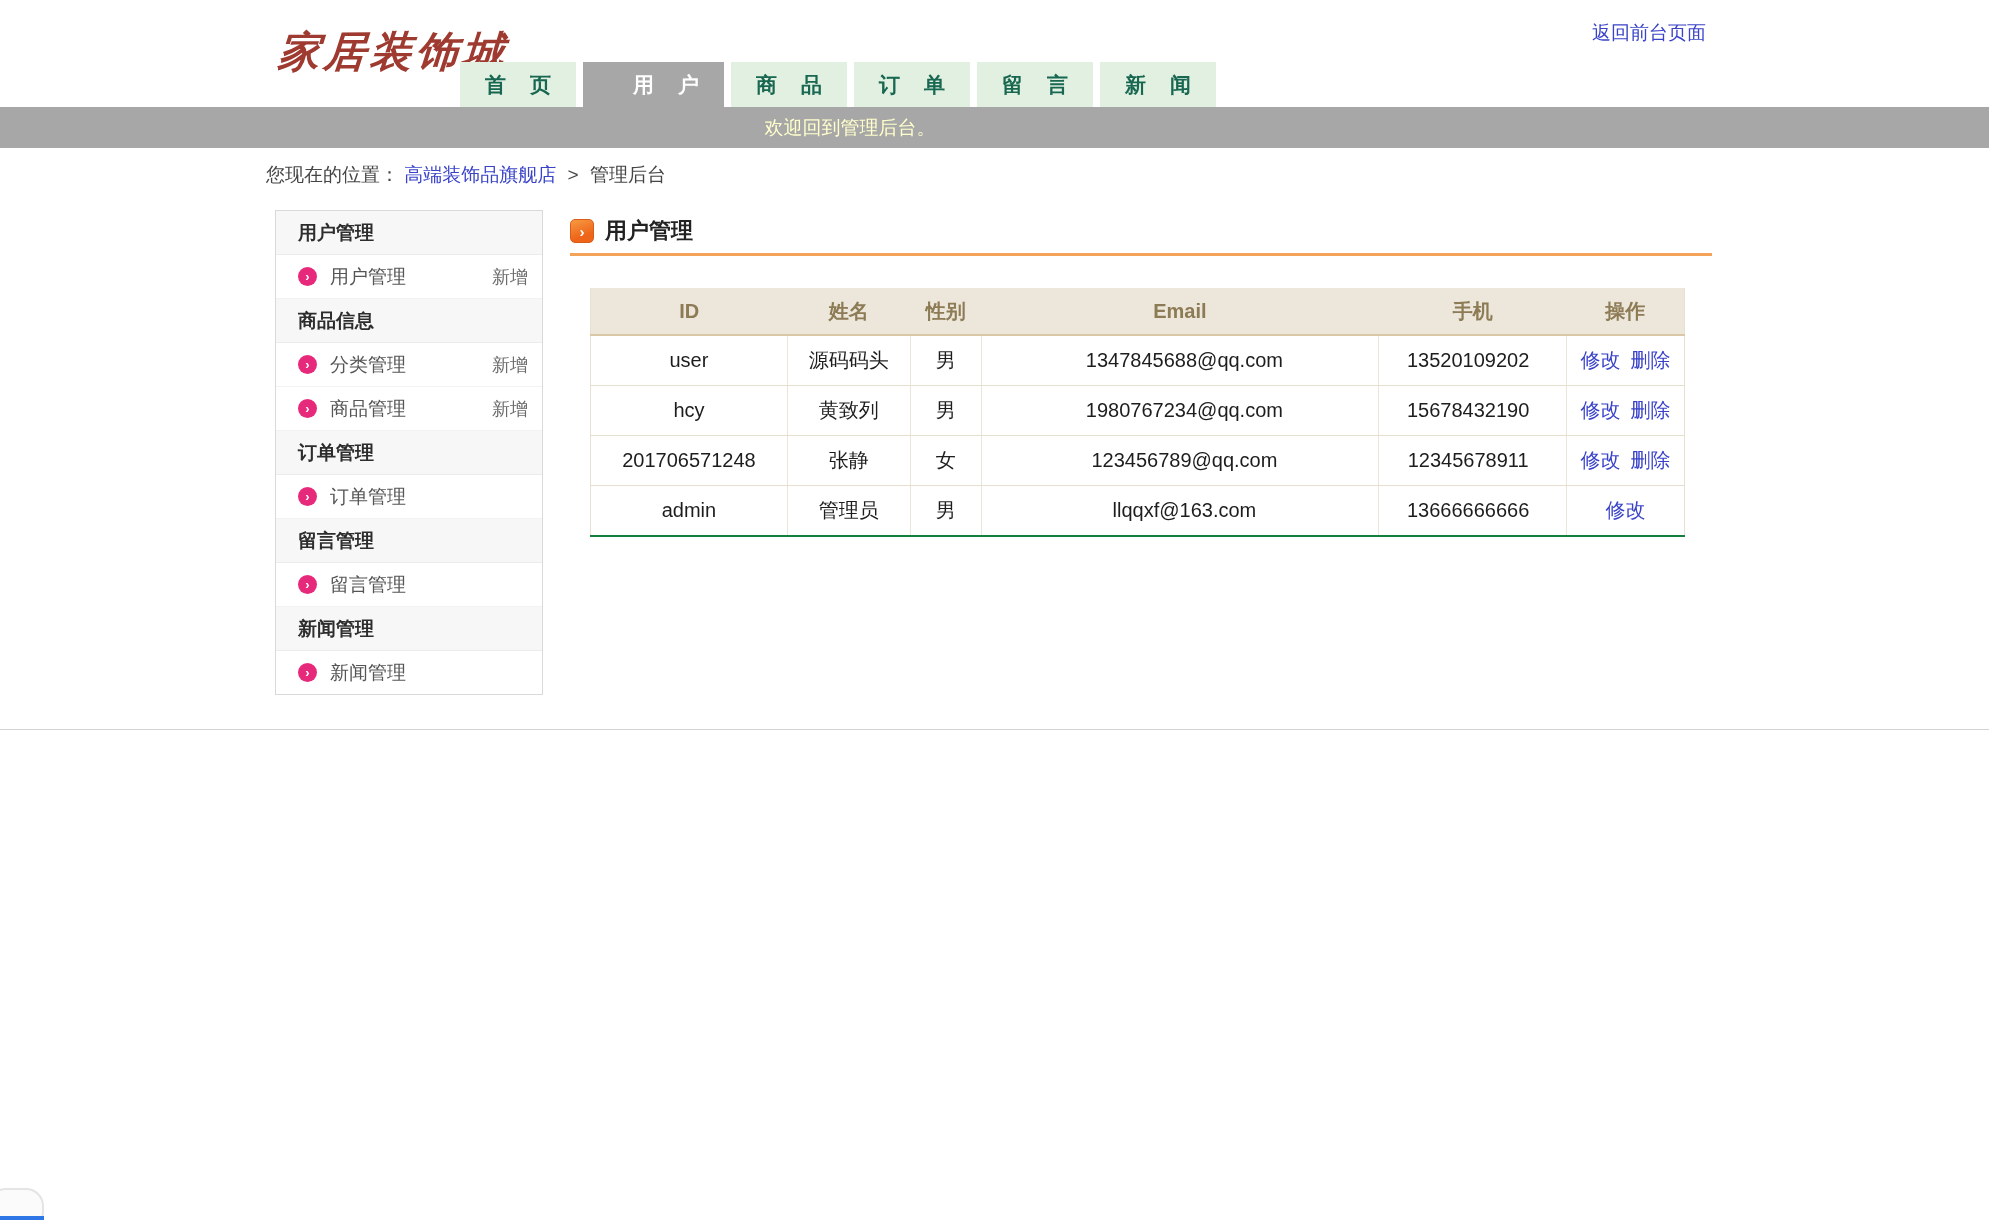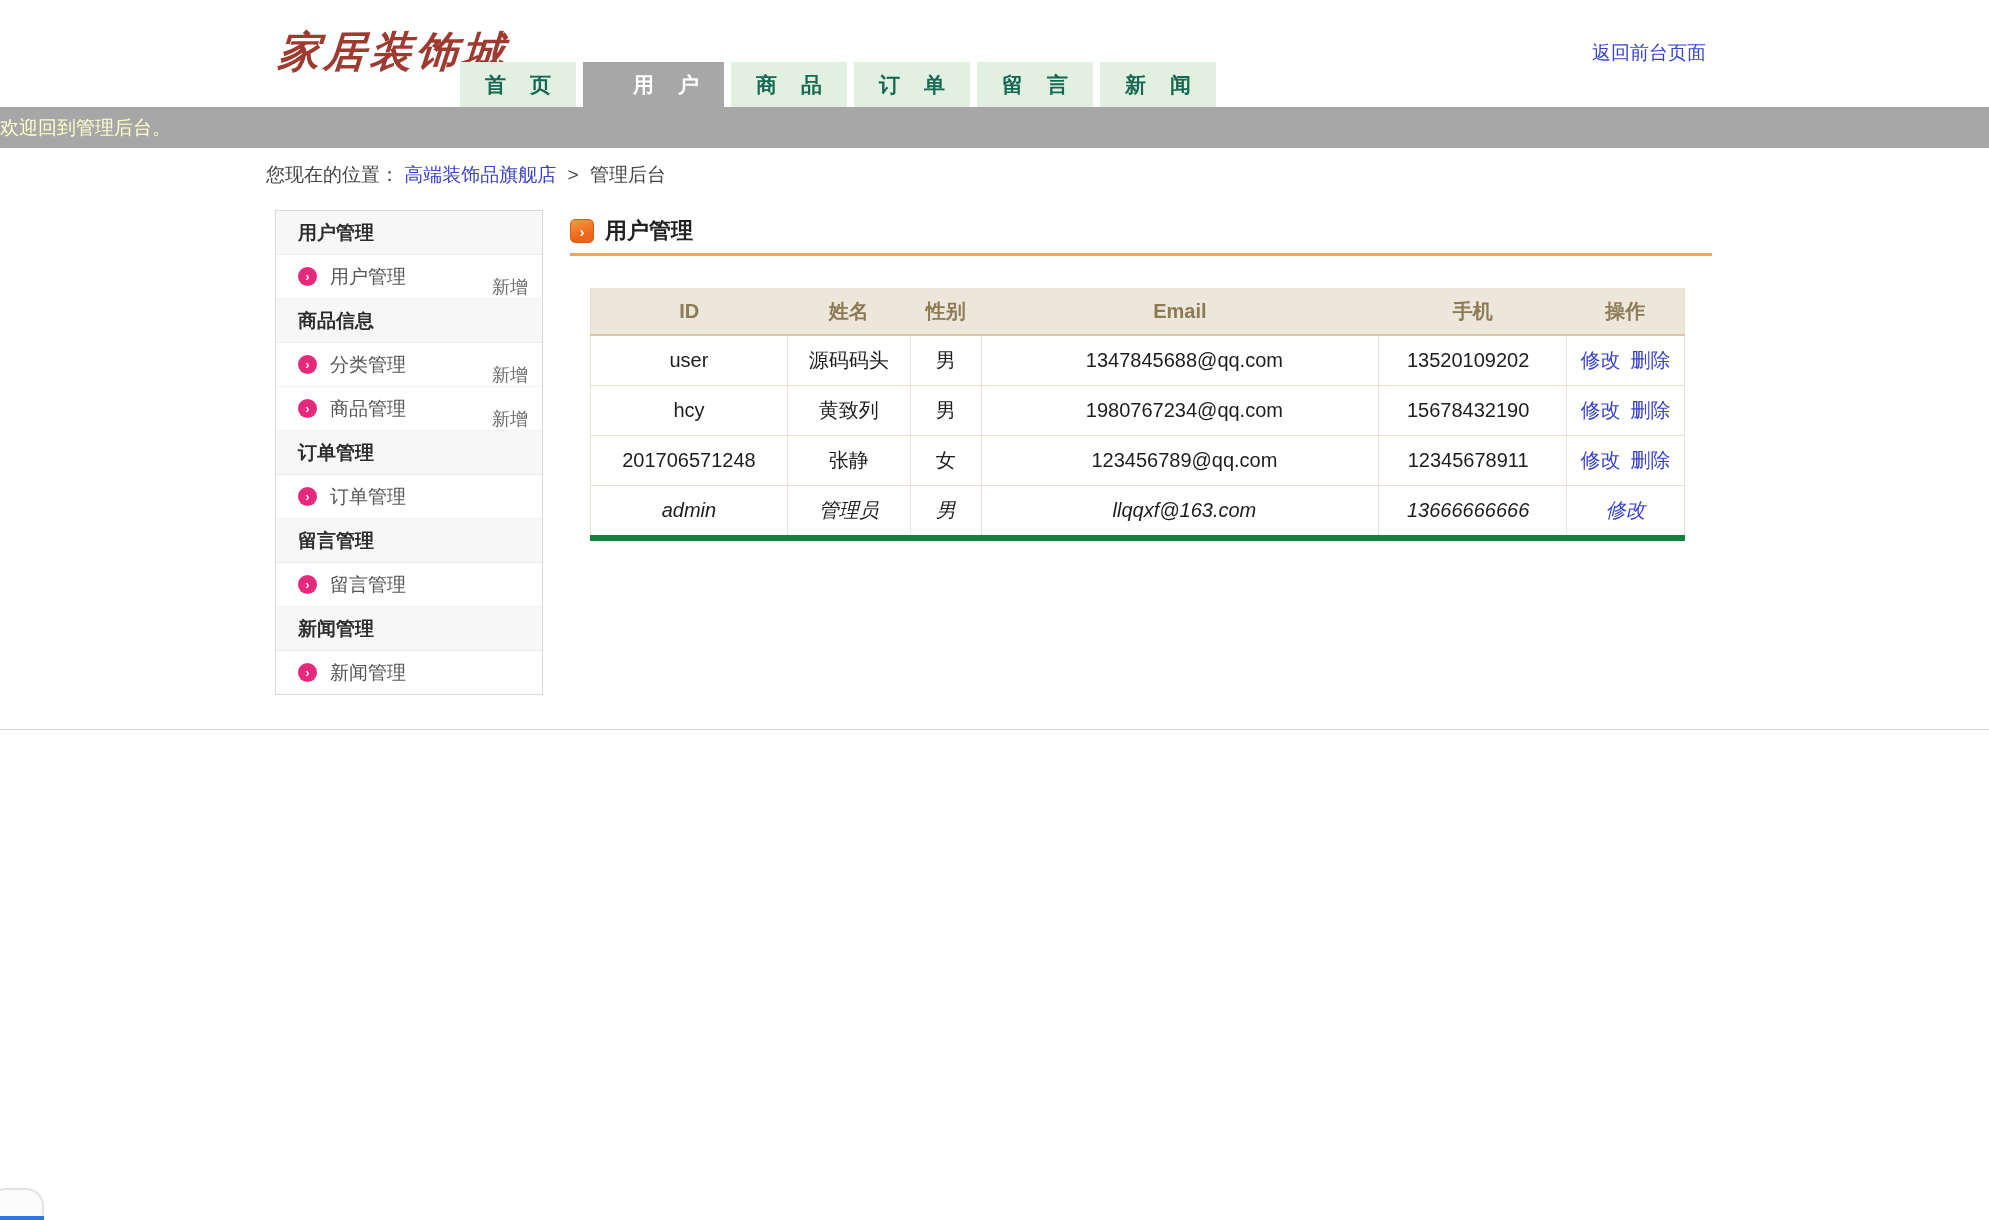--- a/index.html
+++ b/index.html
@@ -1,20 +1,20 @@
 <!DOCTYPE html>
 <html><head>
 <meta charset="utf-8">
 <style>
   html,body { margin:0; padding:0; background:#ffffff; }
   .page {
     position:relative; width:1989px; height:1220px; background:#ffffff;
     font-family:"Liberation Sans","DejaVu Sans",sans-serif; overflow:hidden;
   }
-  a { text-decoration:none; cursor:pointer;margin-top:20px; }
+  a { text-decoration:none; cursor:pointer; }
 
   
   .header { position:absolute; left:0; top:0; width:100%; height:107px; background:#fff; }
   .logo {
     position:absolute; left:278px; top:24px;
     font-family:"DejaVu Serif","Liberation Serif",serif;
     font-style:italic; font-weight:700; font-size:42px; letter-spacing:4px;
     color:#9e3a30; transform:skewX(-4deg);
   }
   .back-link { position:absolute; right:283px; top:20px; font-size:19px; color:#3a43c8; }
@@ -23,21 +23,21 @@
   .tab {
     width:116px; height:45px; display:flex; align-items:center; justify-content:center;
     background:#e2f0e2; color:#186750; font-weight:bold; font-size:21px;
     letter-spacing:9px; text-indent:9px; cursor:pointer;
   }
   .tab.active { background:#a7a7a7; color:#ffffff;padding-left:25px; }
 
   
   .welcome-bar {
     position:absolute; left:0; top:107px; width:100%; height:41px; background:#a7a7a7;
-    display:flex; align-items:center; justify-content:flex-start; box-sizing:border-box;
+    display:flex; align-items:center; justify-content:center; box-sizing:border-box;
     padding-right:289px; color:#ffffcc; font-size:19px;
   }
 
   
   .breadcrumb { position:absolute; left:266px; top:162px; font-size:19px; color:#454545; }
   .breadcrumb a { color:#3a43c8; }
   .breadcrumb .sep { margin:0 6px; color:#454545; }
 
   
   .sidebar {
@@ -81,21 +81,21 @@
   table.users thead th {
     background:#ece7da; color:#8c7b55; font-weight:bold; height:44px;
     border-bottom:2px solid #d9c7a6; text-align:center;margin-top:24px;
   }
   table.users thead th.h-email { text-align:center; }
   table.users tbody td {
     height:47px; text-align:center; background:#fff;
     border-bottom:1px solid #e6dfd0; border-left:1px solid #eae5da;
   }
   table.users tbody td:first-child { border-left:none; }
-  table.users tbody tr:last-child td { border-bottom:6px solid #15803d;font-style:italic; }
+  table.users tbody tr:last-child td { border-bottom:2px solid #15803d; }
   td.email { text-align:left; padding-left:10px; }
   td.phone { text-align:right; padding-right:10px; }
   td.ops a, .blue-link { color:#3a43c8; }
   td.ops a { margin:0 5px; }
 
   
   .pagination { position:absolute; left:590px; top:518px; display:flex; align-items:center; font-size:18px; color:#222; }
   .pagination a { color:#3a43c8; margin-left:10px; }
   .pagination select {
     margin-left:12px; font-size:17px; height:27px;

